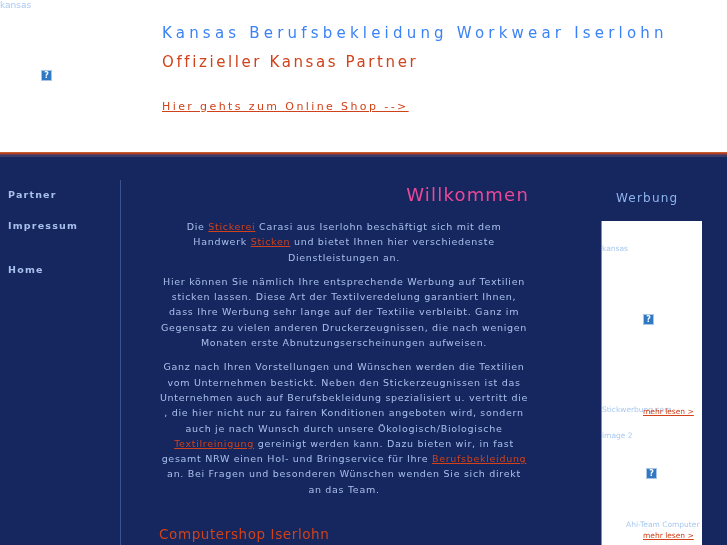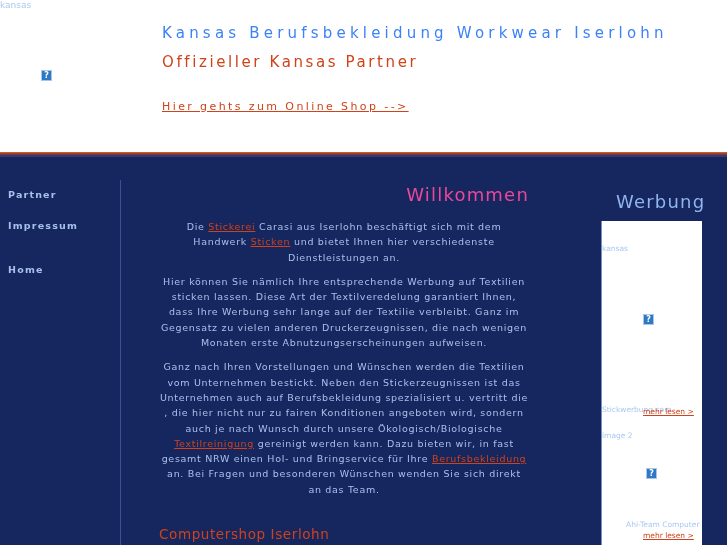--- a/index.html
+++ b/index.html
@@ -13,21 +13,21 @@
   .stripe { position:absolute; left:0; top:152px; width:727px; height:5px; background:linear-gradient(#c85a30 0, #c85a30 1px, #b04020 1px, #b04020 2px, #6a3a55 2px, #6a3a55 3px, #3a3a6a 3px, #3a3a6a 5px); }
   .sidebar { position:absolute; left:0; top:157px; width:120px; }
   .nav-item { position:absolute; left:8px; font-size:9.5px; font-weight:bold; letter-spacing:1.2px; color:#a8c0ec; text-decoration:none; }
   .divider { position:absolute; left:120px; top:180px; width:1px; height:365px; background:#3a5290; }
   .main { position:absolute; left:159px; top:184px; width:370px; }
   .h1 { font-size:18px; letter-spacing:1.2px; color:#ec4899; margin:0 0 13px 0; line-height:22px;text-align:right; }
   .p { font-size:9.5px; line-height:15.3px; letter-spacing:0.7px; color:#a8c0ec; margin:0 0 9px 0;text-align:center; }
   .p a, .inline-link { color:#d0421a; text-decoration:underline; }
   .h2 { font-size:13.5px; letter-spacing:0.6px; color:#d0421a; margin:29px 0 0 0; line-height:17px; }
   .p2 { font-size:9.5px; line-height:15.3px; letter-spacing:0.7px; color:#a8c0ec; margin:0; }
-  .right-title { position:absolute; left:616px; top:191px; font-size:18px; letter-spacing:1.2px; color:#8fb4ee; }
+  .right-title { position:absolute; left:616px; top:191px; font-size:12px; letter-spacing:1.2px; color:#8fb4ee; }
   .ad-box { position:absolute; left:601px; top:221px; width:100px; height:324px; background:#ffffff; border-left:1px solid #7a8cc0; }
   .ad-text { position:absolute; left:0; font-size:7.5px; color:#a8c8f0; white-space:nowrap; }
   .ad-more { position:absolute; left:0; font-size:7.5px; color:#d0421a; text-decoration:underline; white-space:nowrap;padding-left:41px; }
 </style>
 </head>
 <body>
 
 <div class="header">
   <span class="logo-alt">kansas</span>
   <span class="broken-img" style="left:41px;top:70px;">?</span>

